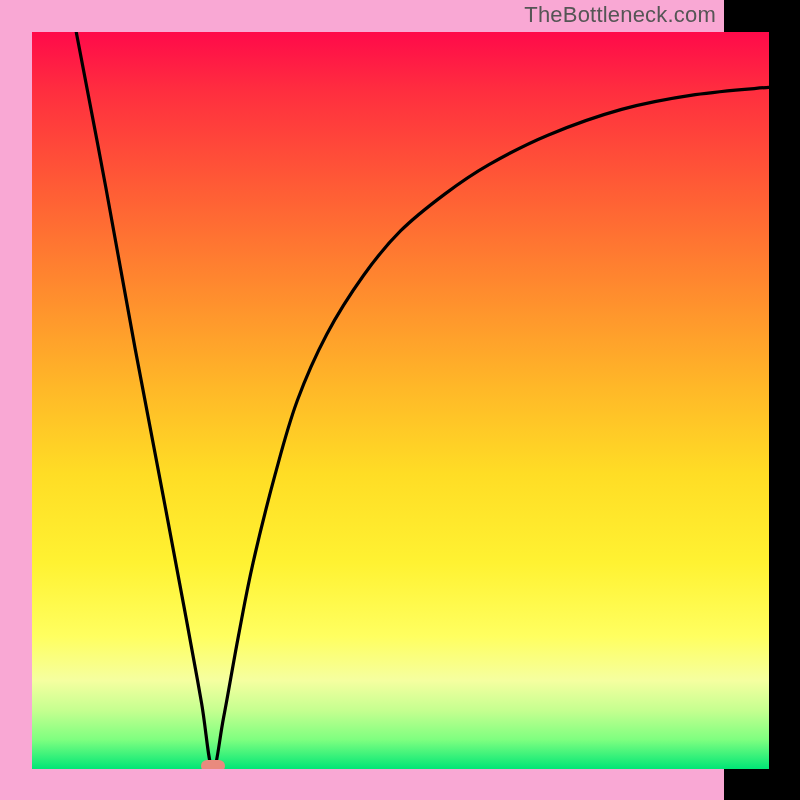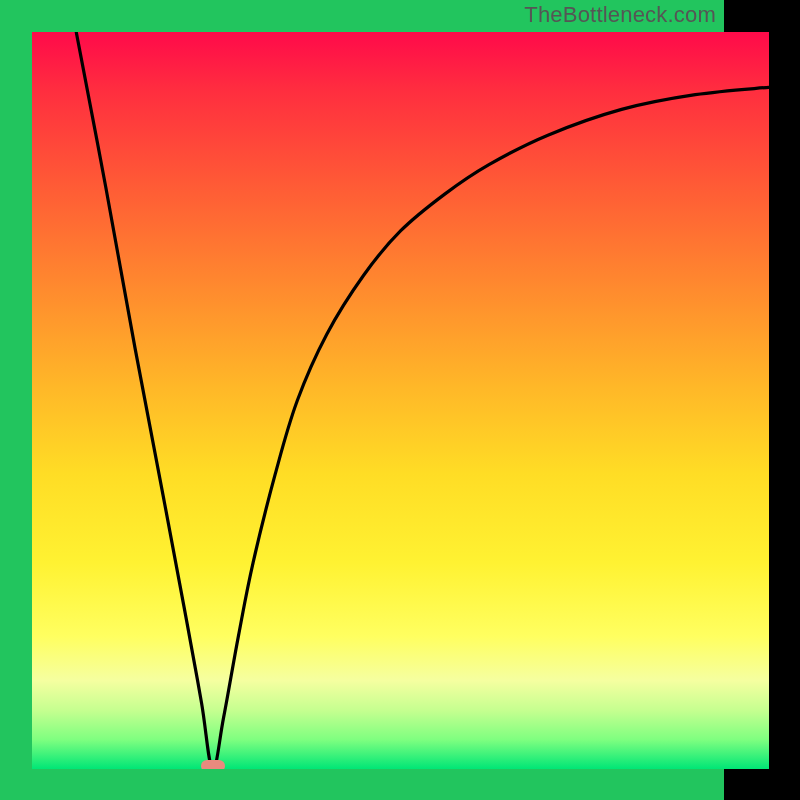--- a/index.html
+++ b/index.html
@@ -8,21 +8,21 @@
     width: 800px;
     height: 800px;
     overflow: hidden;
     background: #000;
     font-family: Arial, Helvetica, sans-serif;
   }
   .frame {
     position: relative;
     width: 724px;
     height: 800px;
-    background: #22c55e;
+    background: #f9a8d4;
   }
   .plot-area {
     position: absolute;
     left: 32px;
     top: 32px;
     width: 737px;
     height: 737px;
     overflow: hidden;
   }
   .gradient-bg {

